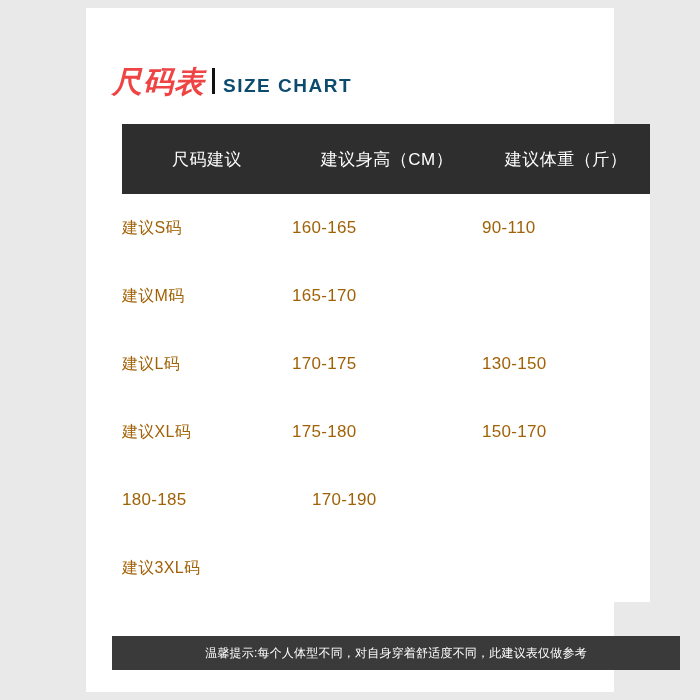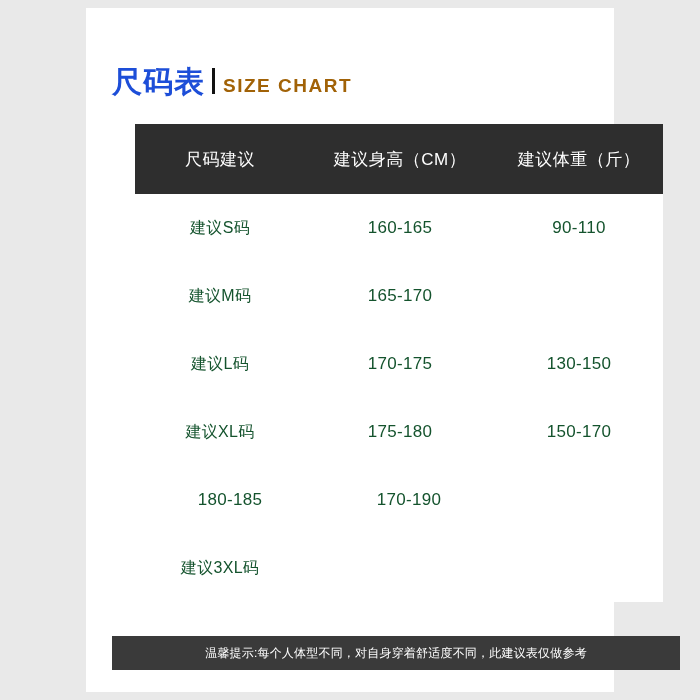--- a/index.html
+++ b/index.html
@@ -32,43 +32,44 @@
   .title-row {
     position: absolute;
     left: 26px;
     top: 58px;
     display: flex;
     align-items: baseline;
   }
   .title-cn {
     font-size: 30px;
     font-weight: bold;
-    color: #1d4ed8;
+    color: #ef4444;
     letter-spacing: 1px;
     line-height: 1;
+    font-style: italic;
   }
   .title-divider {
     display: inline-block;
     width: 3px;
     height: 26px;
     background: #111111;
     margin: 0 8px 0 7px;
     position: relative;
     top: 2px;
   }
   .title-en {
     font-size: 19px;
     font-weight: bold;
-    color: #a16207;
+    color: #0c4a6e;
     letter-spacing: 1.5px;
     line-height: 1;
   }
   .table {
     position: absolute;
-    left: 17px;
+    left: 4px;
     top: 116px;
     width: 528px;
     padding-left: 32px;
   }
   .thead {
     display: flex;
     background: #2e2e2e;
     height: 70px;
     align-items: center;
   }
@@ -84,22 +85,21 @@
   .tbody {
     background: #ffffff;
   }
   .tr {
     display: flex;
     height: 68px;
     align-items: center;
   }
   .td {
     font-size: 16px;
-    color: #14532d;
-    text-align: center;
+    color: #a16207;
     letter-spacing: 0.3px;
   }
   .td.num {
     font-size: 17px;
   }
   .note {
     position: absolute;
     left: 26px;
     top: 628px;
     width: 568px;

